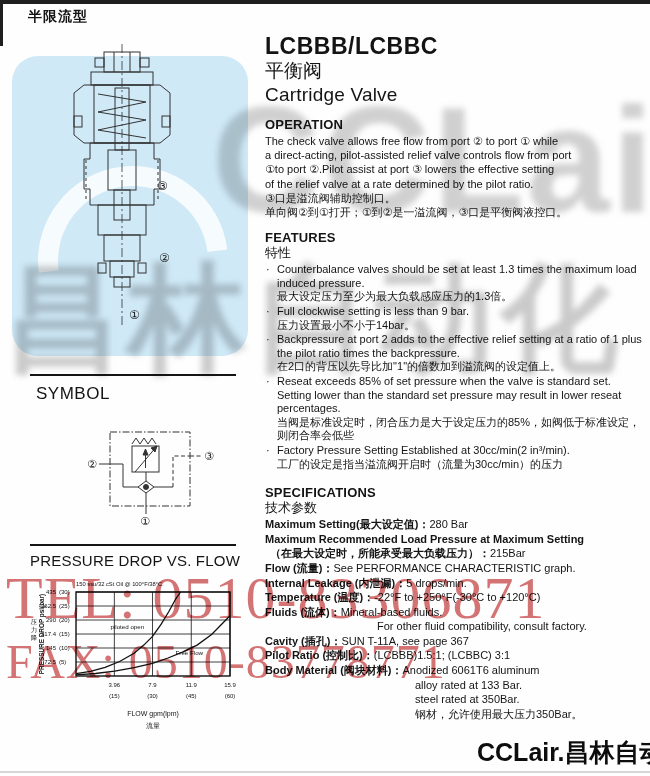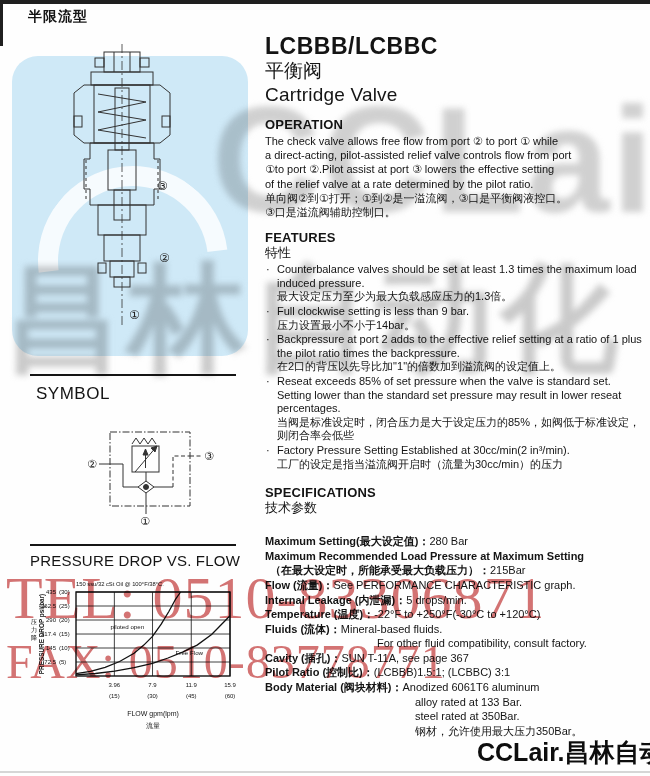--- a/index.html
+++ b/index.html
@@ -39,21 +39,21 @@
   .name-cn{font-size:19px;line-height:24px}
   .name-en{font-size:19px;line-height:23px;letter-spacing:.2px}
   .sec-h{font-size:13px;font-weight:bold;margin-top:11px;line-height:15px;letter-spacing:.2px}
   .sec-h-cn{font-size:13px;line-height:16px}
   #op-lines{margin-top:2px}
   .op-line{font-size:11px;line-height:14.2px;white-space:nowrap}
   #feat-list{margin-top:2px}
   .feat{display:flex;font-size:11px;line-height:13.6px;margin:1px 0}
   .feat .dot{width:11px;flex:none;text-align:left;padding-left:1px}
   #spec-h{margin-top:14px}
-  #spec-list{margin-top:18px}
+  #spec-list{margin-top:1px}
   .spec-line{font-size:11px;line-height:14.6px}
   .spec-line b{font-weight:bold}
   .pad1{padding-left:5px}
   .pad2{padding-left:112px}
   .pad3{padding-left:150px}
 
   
   .wm{position:absolute;mix-blend-mode:multiply;pointer-events:none;white-space:nowrap}
   #wm-latin{left:212px;top:74px;font-size:150px;font-weight:bold;color:#c6c6c6;filter:blur(3px);opacity:.8;letter-spacing:2px}
   #wm-cjk{left:4px;top:240px;font-size:118px;font-weight:bold;color:#c2c2c2;filter:blur(3px);opacity:.85;letter-spacing:6px}
@@ -183,22 +183,22 @@
   <div class="model">LCBBB/LCBBC</div>
   <div class="name-cn">平衡阀</div>
   <div class="name-en">Cartridge Valve</div>
 
   <div class="sec-h">OPERATION</div>
   <div id="op-lines">
       <div class="op-line">The check valve allows free flow from port ② to port ① while</div>
       <div class="op-line">a direct-acting, pilot-assisted relief valve controls flow from port</div>
       <div class="op-line">①to port ②.Pilot assist at port ③ lowers the effective setting</div>
       <div class="op-line">of the relief valve at a rate determined by the pilot ratio.</div>
+      <div class="op-line">③口是溢流阀辅助控制口。</div>
       <div class="op-line">单向阀②到①打开；①到②是一溢流阀，③口是平衡阀液控口。</div>
-      <div class="op-line">③口是溢流阀辅助控制口。</div>
     </div>
 
   <div class="sec-h">FEATURES</div>
   <div class="sec-h-cn">特性</div>
   <div id="feat-list">
       <div class="feat">
         <span class="dot">·</span>
         <div>
           <div>Counterbalance valves should be set at least 1.3 times the maximum load induced pressure.</div>
           <div>最大设定压力至少为最大负载感应压力的1.3倍。</div>

